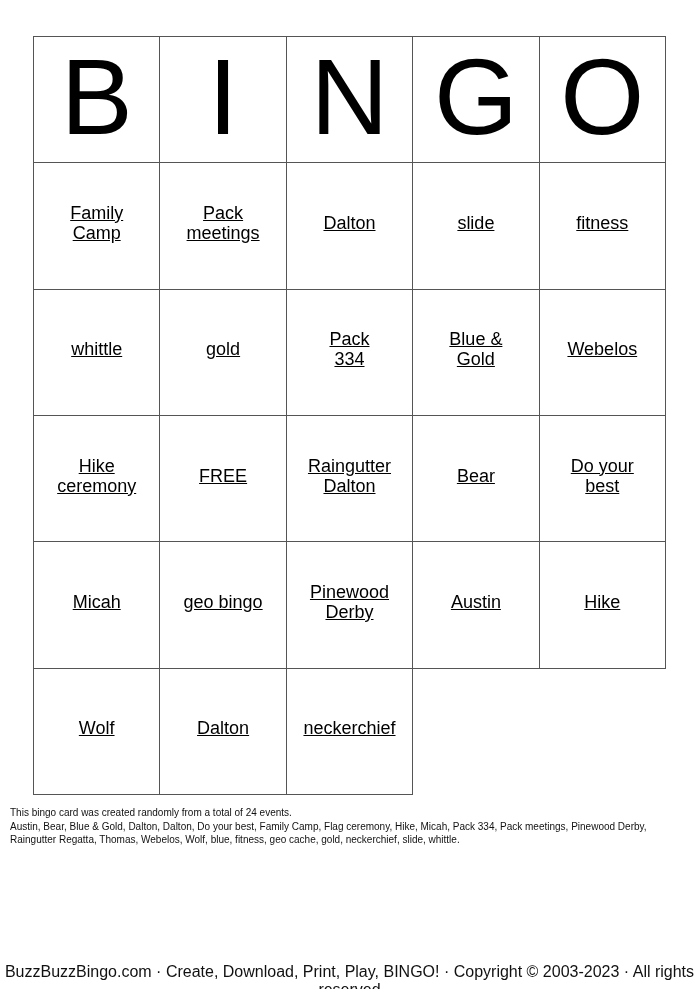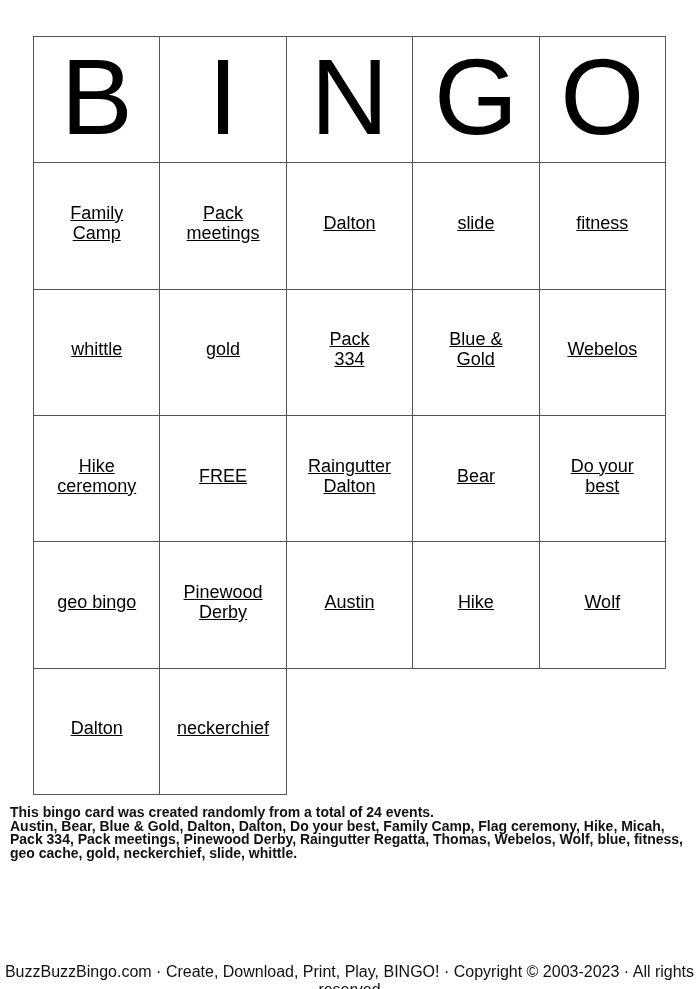--- a/index.html
+++ b/index.html
@@ -52,24 +52,23 @@
     }
     .head-cell span {
       display: block;
       margin-top: -6px;
     }
     .note {
       position: absolute;
       left: 10px;
       top: 806px;
       width: 680px;
-      font-size: 14px;
+      font-size: 10px;
       line-height: 13.5px;
       color: #111;
-      font-weight: bold;
     }
     .footer {
       position: absolute;
       left: 0;
       top: 963px;
       width: 699px;
       text-align: center;
       font-size: 16px;
       color: #111;
     }
@@ -144,20 +143,23 @@
     </div>
   <div class="cell">
       <span class="cell-text">Bear</span>
     </div>
 
   <div class="cell">
       <span class="cell-text">Do your
 best</span>
     </div>
   <div class="cell">
+      <span class="cell-text">Micah</span>
+    </div>
+  <div class="cell">
       <span class="cell-text">geo bingo</span>
     </div>
   <div class="cell">
       <span class="cell-text">Pinewood
 Derby</span>
     </div>
   <div class="cell">
       <span class="cell-text">Austin</span>
     </div>
 

